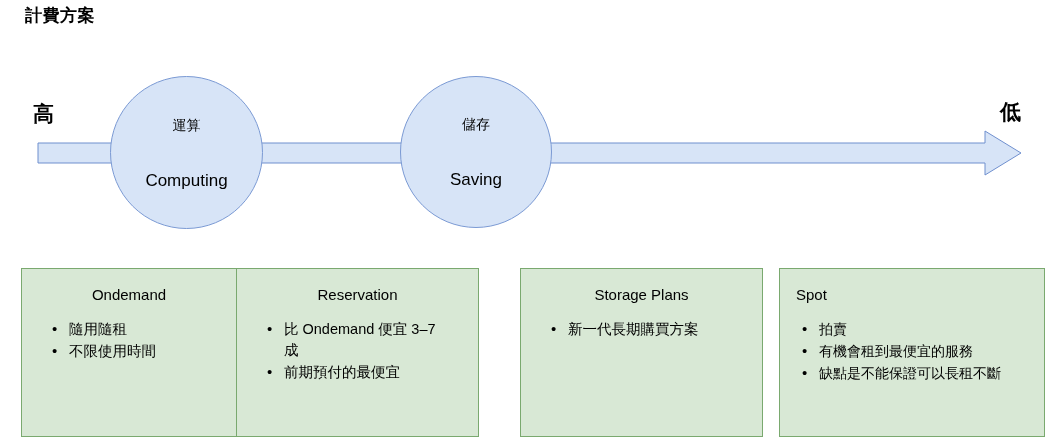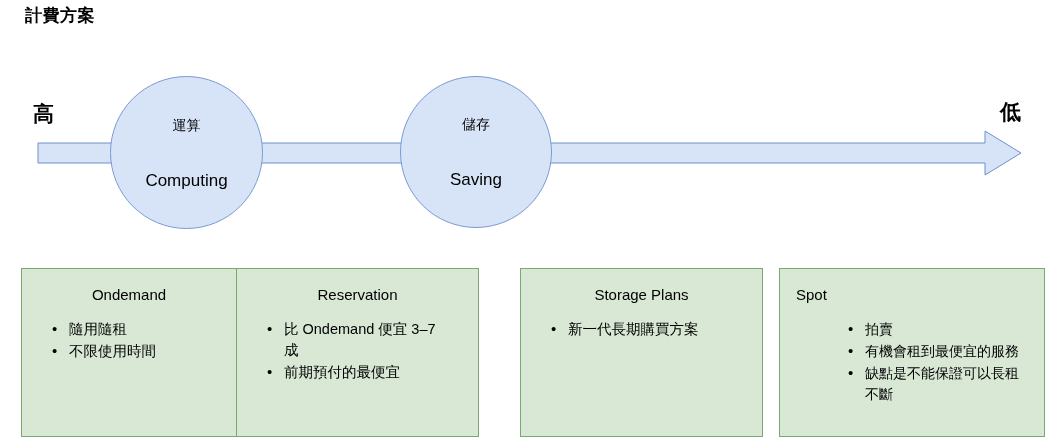--- a/index.html
+++ b/index.html
@@ -113,21 +113,21 @@
     padding-left: 17px;
     margin-bottom: 1px;
   }
   .plan-list li::before {
     content: "\2022";
     position: absolute;
     left: 0;
     top: -1px;
     font-size: 15px;
   }
-  #plan-box-spot .plan-list { padding-left: 22px; margin-left: 46px; }
+  #plan-box-spot .plan-list { padding-left: 22px; }
   #plan-box-spot .plan-list li { font-size: 14px; }
 </style>
 </head>
 <body>
 
 <div id="canvas">
 
   <div id="page-title">計費方案</div>
 
   <svg id="axis-svg" width="1062" height="443">

